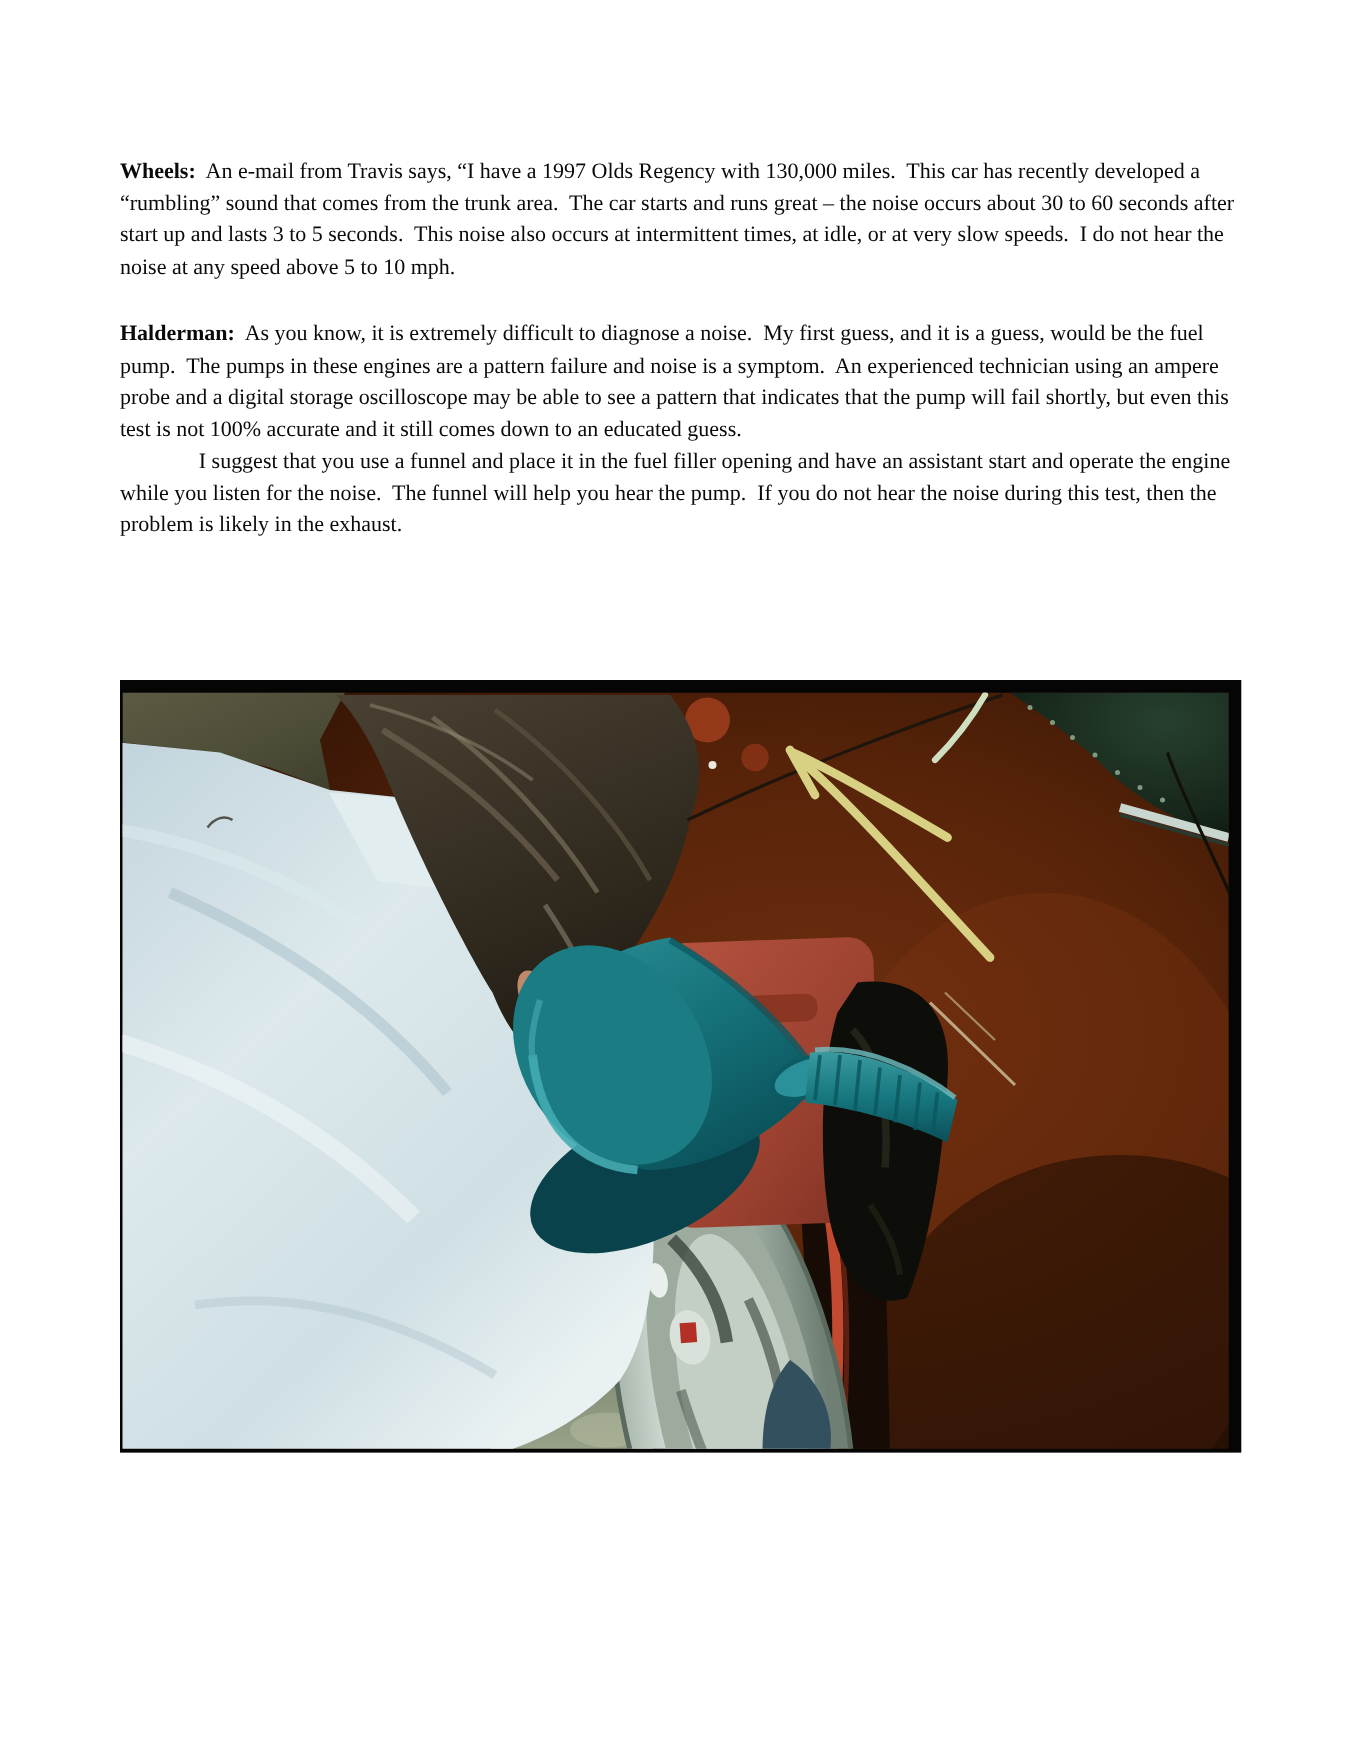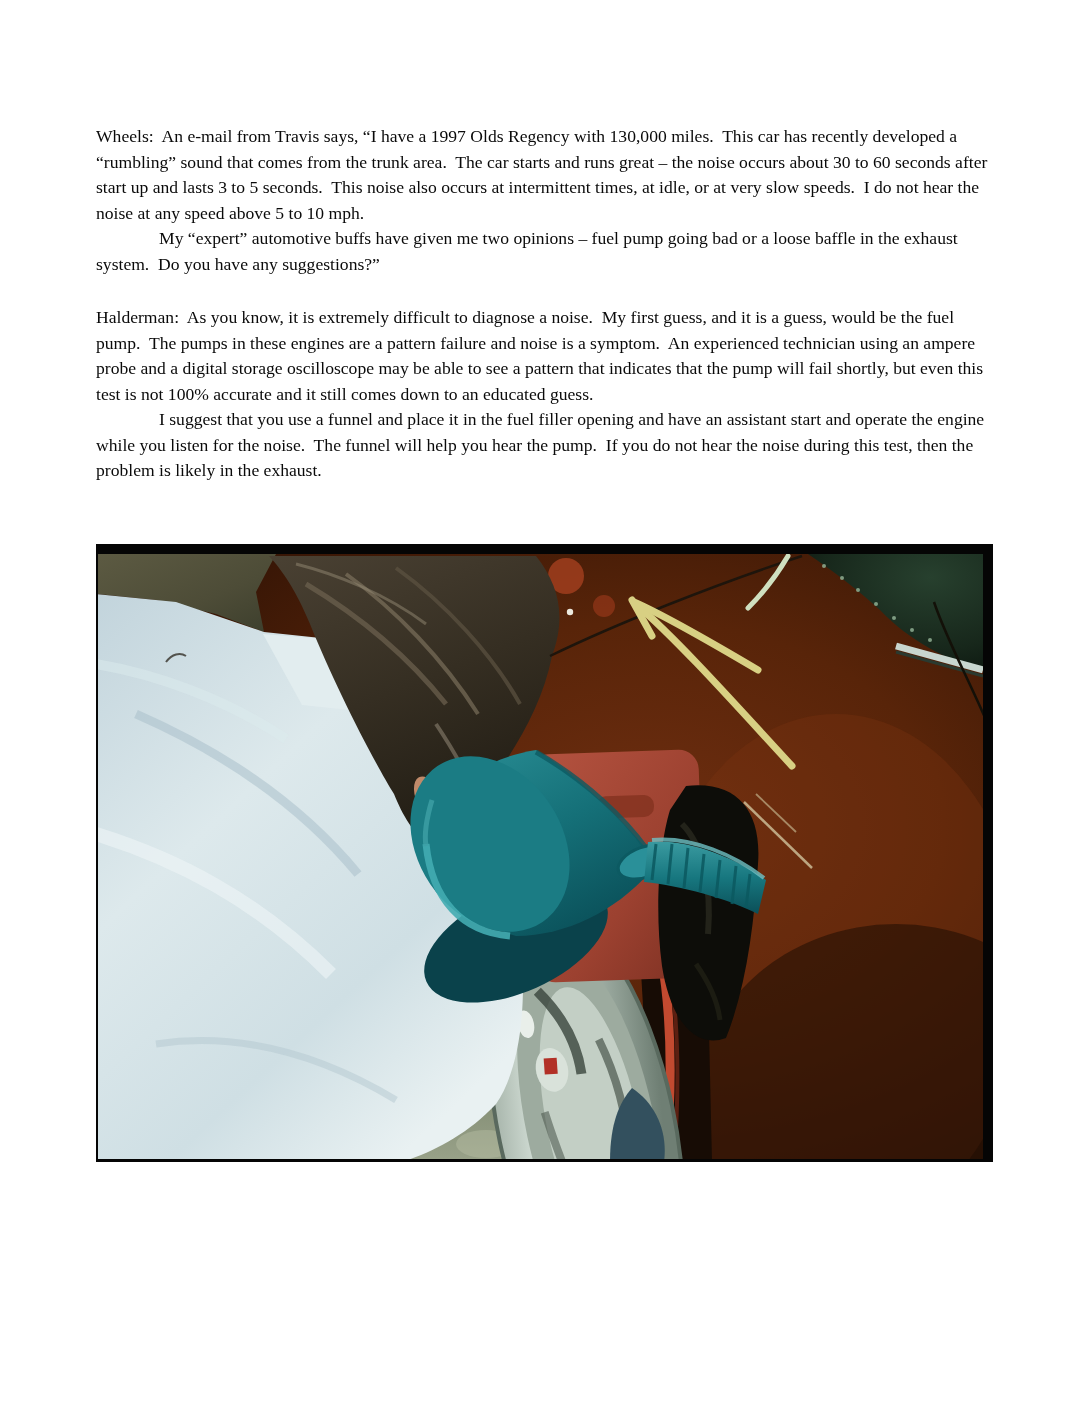--- a/index.html
+++ b/index.html
@@ -11,35 +11,34 @@
     color:#0a0a0a;
     overflow:hidden;
   }
   .text-block{
     position:absolute;left:96px;top:124px;width:896px;
     font-size:17.6px;line-height:25.5px;
   }
   .para{margin:0;white-space:pre-wrap;}
   .para.gap-above{margin-top:28px;}
   .para.tab-indent{text-indent:63px;}
-  .speaker{font-weight:normal;}
+  .speaker{font-weight:bold;}
   .photo-figure{
     position:absolute;left:96px;top:544px;width:897px;height:618px;
     margin:0;background:#000;
   }
   .photo-figure svg{display:block;}
 </style>
 </head>
 <body>
 
 <div class="page">
 
   <div class="text-block">
     <p class="para"><span class="speaker">Wheels:</span><span>  An e-mail from Travis says, “I have a 1997 Olds Regency with 130,000 miles.  This car has recently developed a “rumbling” sound that comes from the trunk area.  The car starts and runs great – the noise occurs about 30 to 60 seconds after start up and lasts 3 to 5 seconds.  This noise also occurs at intermittent times, at idle, or at very slow speeds.  I do not hear the noise at any speed above 5 to 10 mph.</span></p>
-    <p class="para tab-indent"><span>My “expert” automotive buffs have given me two opinions – fuel pump going bad or a loose baffle in the exhaust system.  Do you have any suggestions?”</span></p>
     <p class="para gap-above"><span class="speaker">Halderman:</span><span>  As you know, it is extremely difficult to diagnose a noise.  My first guess, and it is a guess, would be the fuel pump.  The pumps in these engines are a pattern failure and noise is a symptom.  An experienced technician using an ampere probe and a digital storage oscilloscope may be able to see a pattern that indicates that the pump will fail shortly, but even this test is not 100% accurate and it still comes down to an educated guess.</span></p>
     <p class="para tab-indent"><span>I suggest that you use a funnel and place it in the fuel filler opening and have an assistant start and operate the engine while you listen for the noise.  The funnel will help you hear the pump.  If you do not hear the noise during this test, then the problem is likely in the exhaust.</span></p>
   </div>
 
   <figure class="photo-figure">
     <svg width="897" height="618" viewBox="0 0 897 618" xmlns="http://www.w3.org/2000/svg" role="img">
       <defs>
         <radialGradient id="bodyGrad" cx="62%" cy="45%" r="75%">
           <stop offset="0%" stop-color="#6e2e10"></stop>
           <stop offset="45%" stop-color="#582409"></stop>

